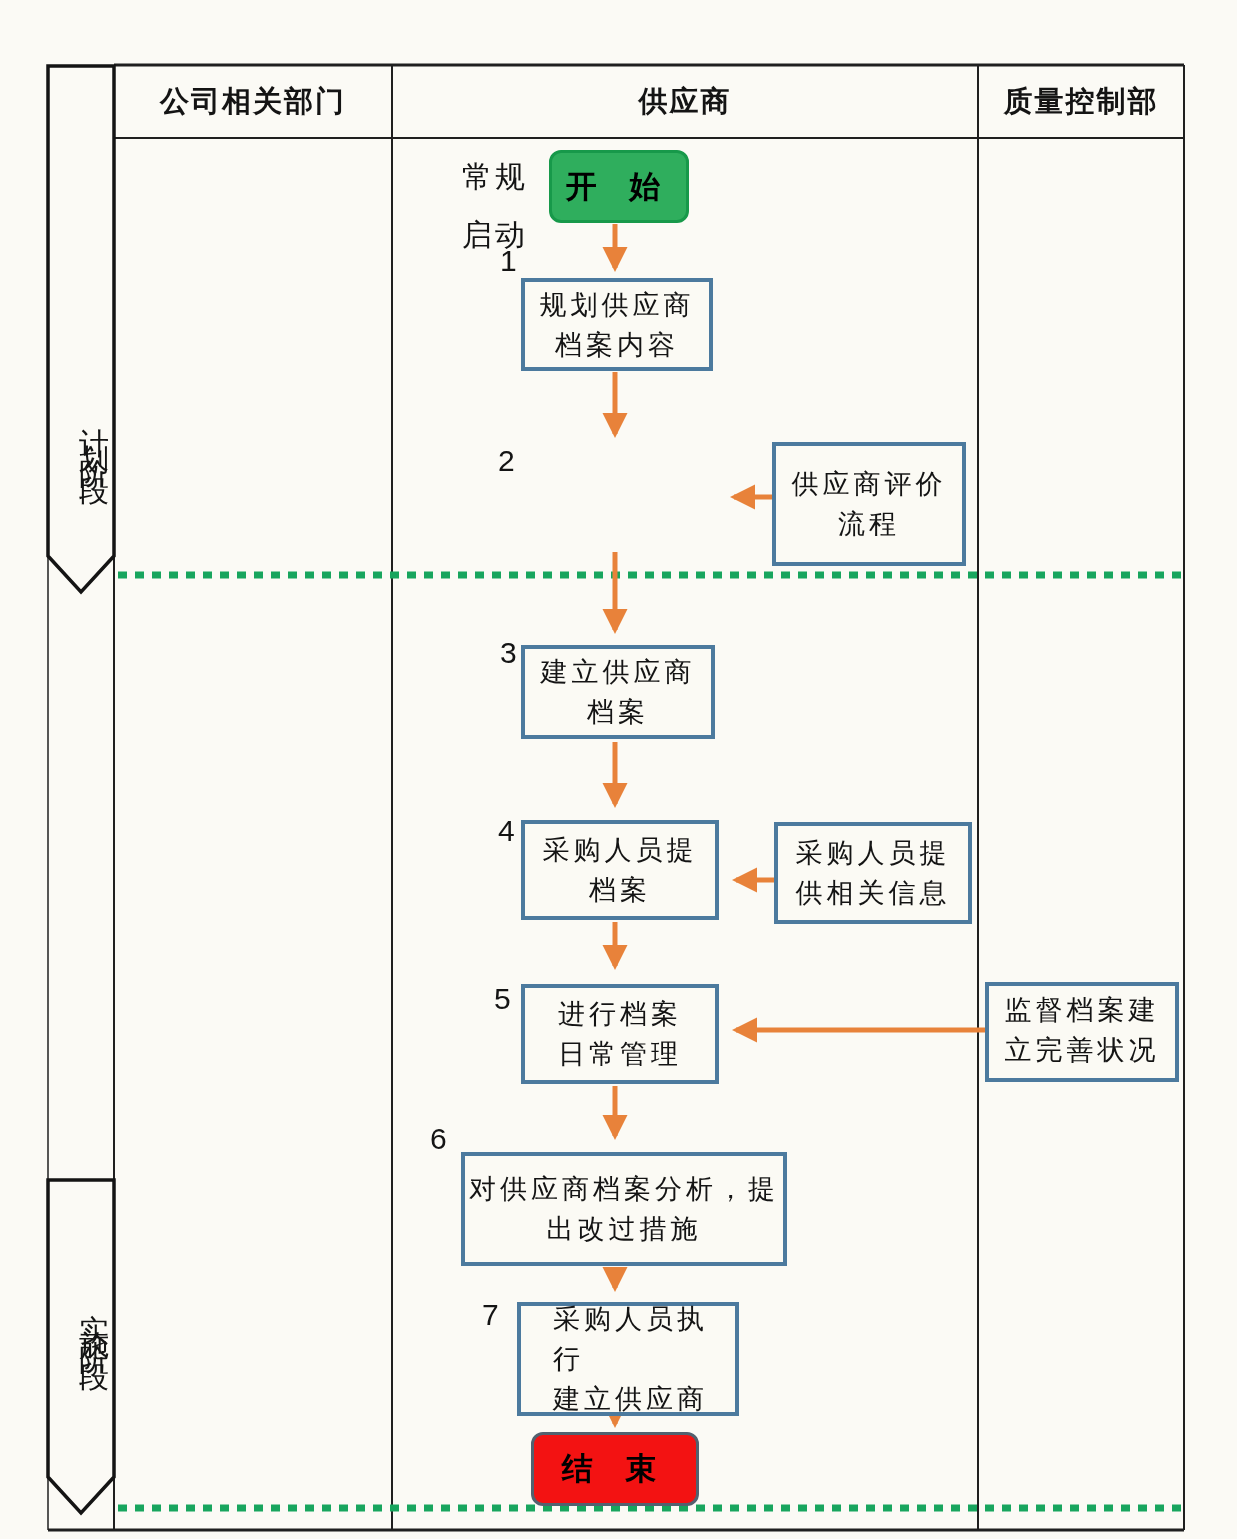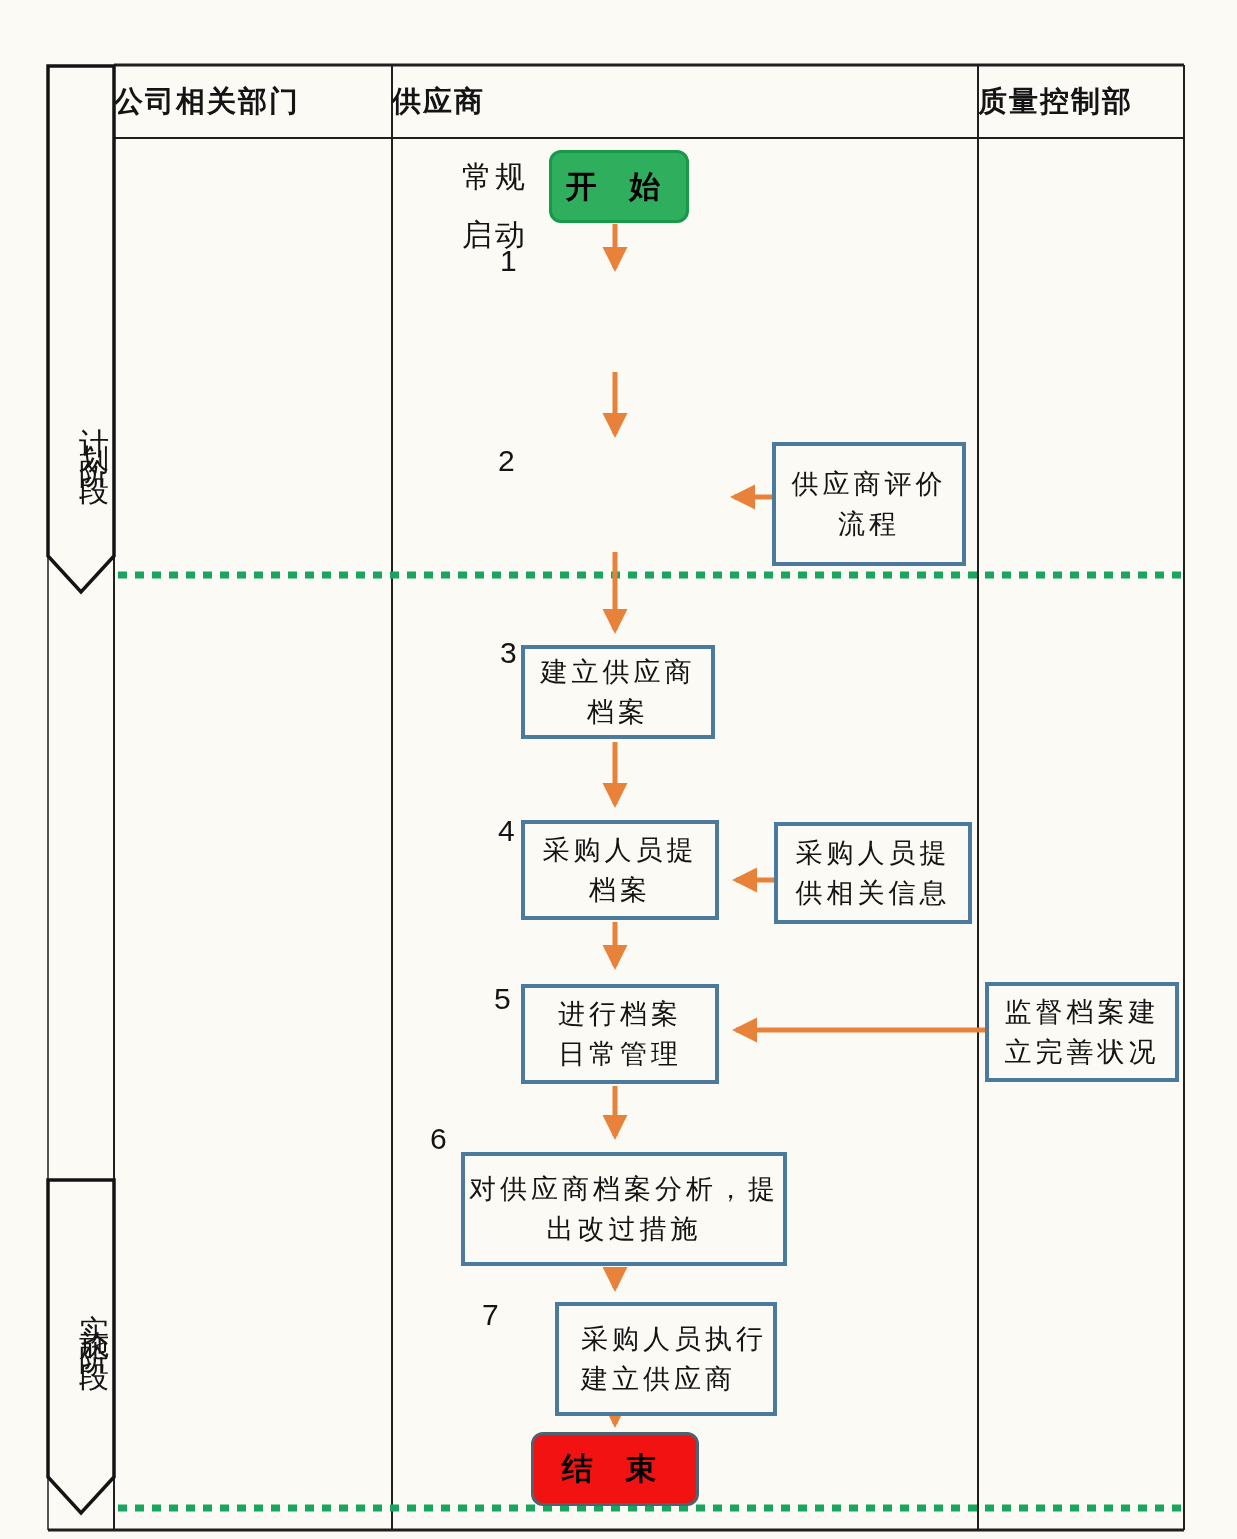--- a/index.html
+++ b/index.html
@@ -3,35 +3,35 @@
 <meta charset="utf-8">
 <style>
   html,body{margin:0;padding:0;background:#e9e9e9;}
   #canvas{
     position:relative;width:1237px;height:1539px;background:#fbfaf5;
     font-family:"Liberation Serif","DejaVu Serif",serif;color:#141414;overflow:hidden;
   }
   #gfx{position:absolute;left:0;top:0;z-index:0;}
   .abs{position:absolute;z-index:2;box-sizing:border-box;}
   .hdr{
-    display:flex;align-items:center;justify-content:flex-start;
+    display:flex;align-items:center;justify-content:center;
     font-weight:bold;font-size:29px;letter-spacing:2px;
   }
   .phase{
     writing-mode:vertical-rl;text-orientation:upright;
     font-size:30px;letter-spacing:16px;text-align:center;
     display:flex;justify-content:center;
   }
   .trigger{font-size:30px;line-height:58px;letter-spacing:3px;text-align:center;}
   .box{
     border:4px solid #4c7a9e;background:#fbfaf4;
     display:flex;flex-direction:column;justify-content:center;align-items:center;
     font-size:27px;line-height:40px;letter-spacing:4px;
   }
-  .box.left{align-items:flex-start;padding-left:22px;margin-left:38px;}
+  .box.left{align-items:flex-start;padding-left:32px;}
   .num{
     font-family:"Liberation Sans","DejaVu Sans",sans-serif;
     font-size:30px;font-weight:400;
   }
   .btn{
     display:flex;align-items:center;justify-content:center;
     font-family:"Liberation Sans","DejaVu Sans",sans-serif;
     font-weight:bold;font-size:31px;letter-spacing:12px;white-space:pre;
     border-radius:12px;
   }
@@ -100,20 +100,24 @@
   <div class="abs trigger" style="left:455px;top:148px;width:80px;">
     <div>常规</div>
     <div>启动</div>
   </div>
 
   <div class="abs btn btn-start" style="left:549px;top:150px;width:140px;height:73px;">
     <span>开 始</span>
   </div>
 
   <div class="abs num" style="left:500px;top:244px;">1</div>
+  <div class="abs box" style="left:521px;top:278px;width:192px;height:93px;">
+    <div>规划供应商</div>
+    <div>档案内容</div>
+  </div>
 
   <div class="abs num" style="left:498px;top:444px;">2</div>
   <div class="abs box" style="left:772px;top:442px;width:194px;height:124px;">
     <div>供应商评价</div>
     <div>流程</div>
   </div>
 
   <div class="abs num" style="left:500px;top:636px;">3</div>
   <div class="abs box" style="left:521px;top:645px;width:194px;height:94px;">
     <div>建立供应商</div>
@@ -128,21 +132,21 @@
   <div class="abs box" style="left:774px;top:822px;width:198px;height:102px;">
     <div>采购人员提</div>
     <div>供相关信息</div>
   </div>
 
   <div class="abs num" style="left:494px;top:982px;">5</div>
   <div class="abs box" style="left:521px;top:984px;width:198px;height:100px;">
     <div>进行档案</div>
     <div>日常管理</div>
   </div>
-  <div class="abs box" style="left:985px;top:982px;width:194px;height:100px;">
+  <div class="abs box" style="left:985px;top:982px;width:194px;height:100px;font-family:Liberation Mono, monospace;">
     <div>监督档案建</div>
     <div>立完善状况</div>
   </div>
 
   <div class="abs num" style="left:430px;top:1122px;">6</div>
   <div class="abs box" style="left:461px;top:1152px;width:326px;height:114px;">
     <div>对供应商档案分析，提</div>
     <div>出改过措施</div>
   </div>
 

